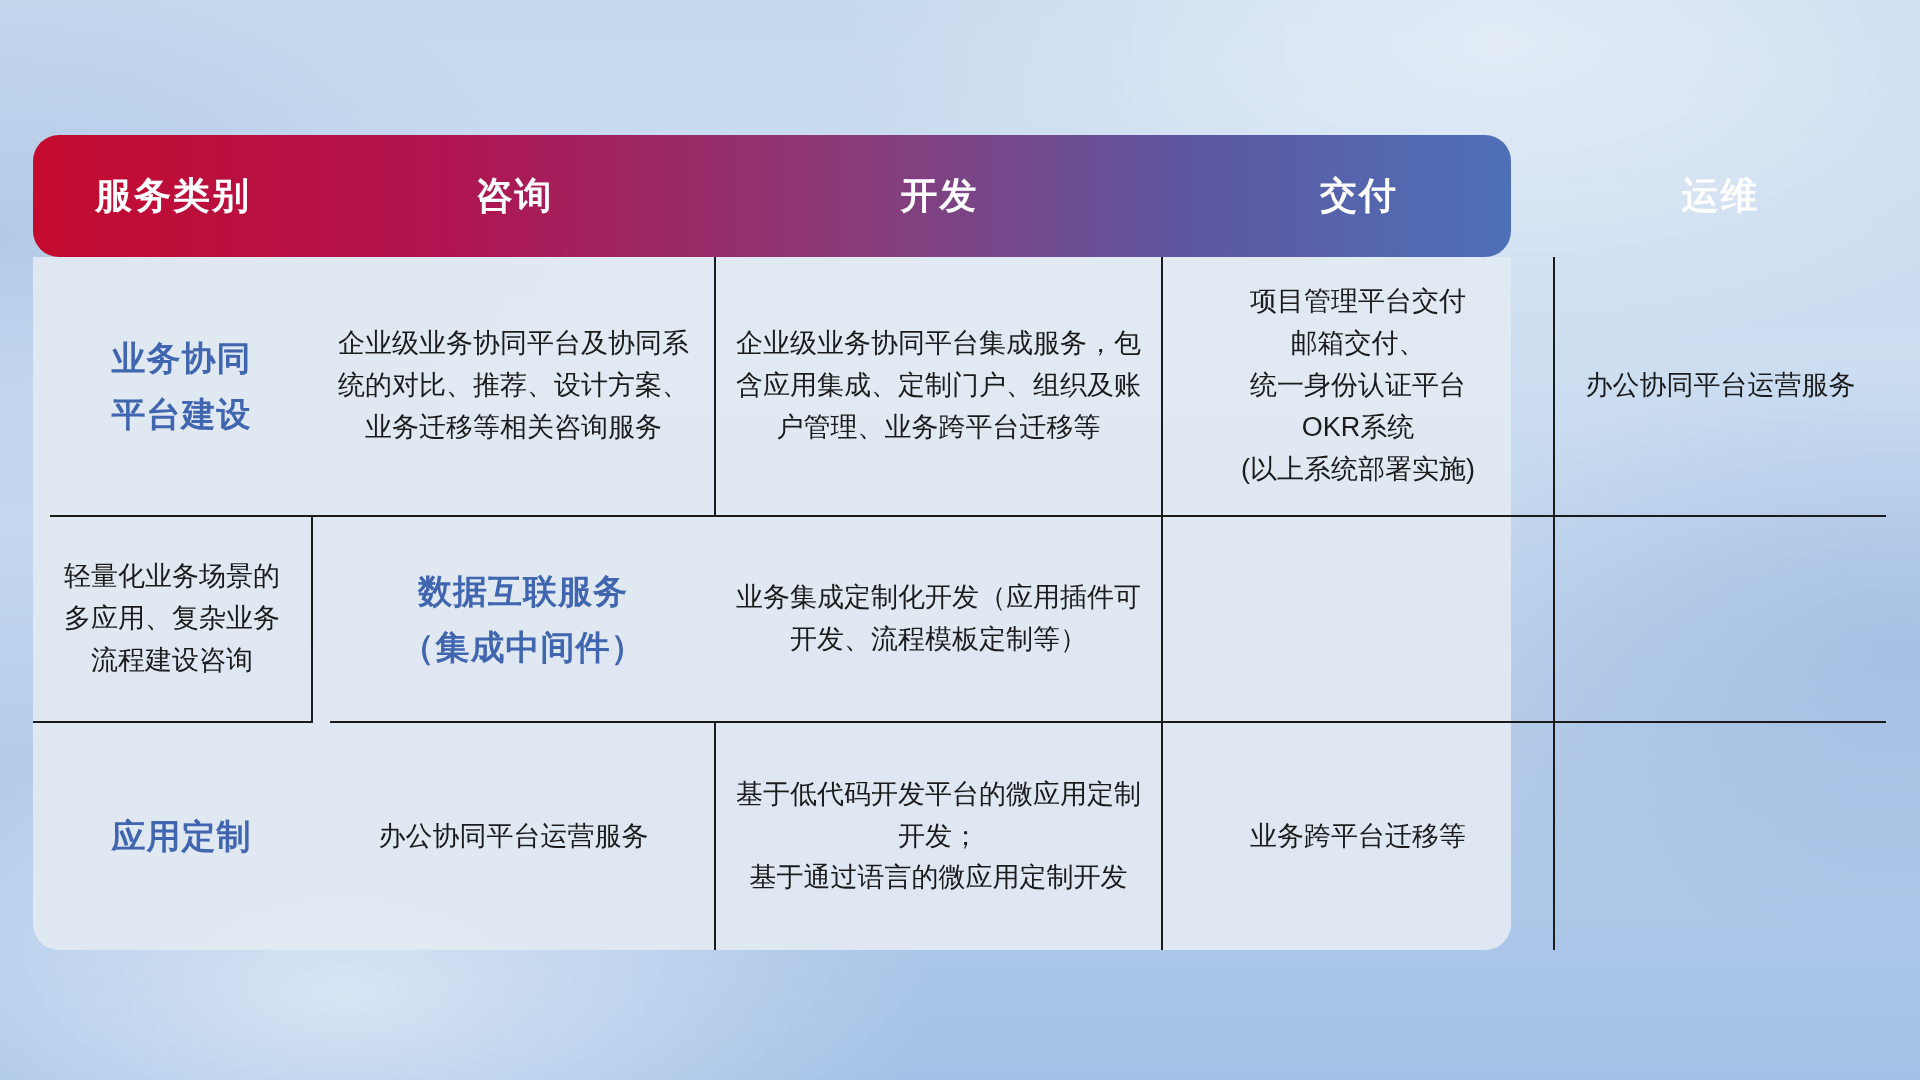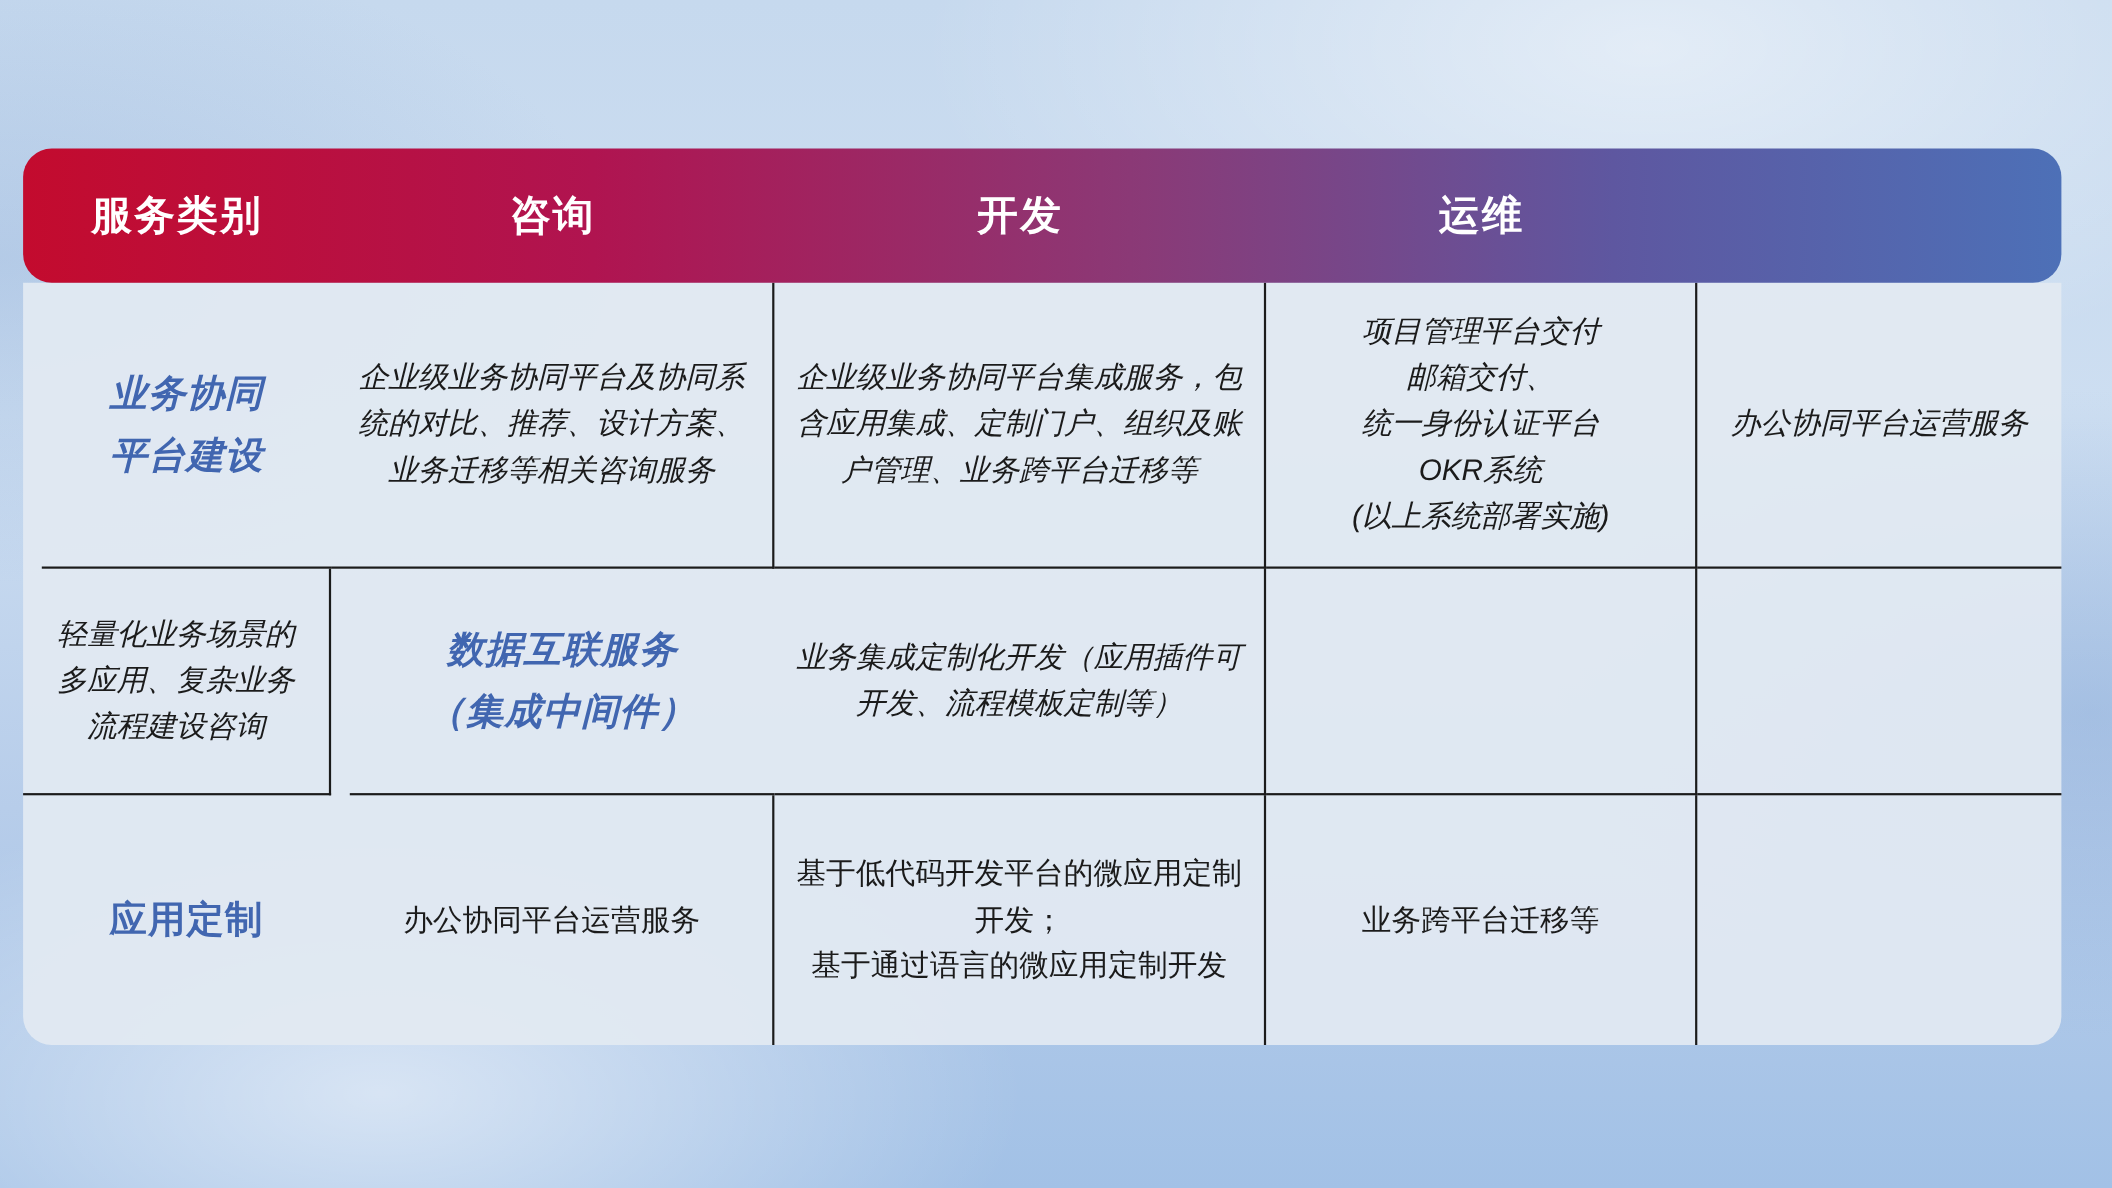--- a/index.html
+++ b/index.html
@@ -14,23 +14,23 @@
     background:
       radial-gradient(900px 420px at 18% 92%, rgba(255,255,255,0.55), rgba(255,255,255,0) 65%),
       radial-gradient(1100px 520px at 78% 4%, rgba(255,255,255,0.50), rgba(255,255,255,0) 60%),
       radial-gradient(700px 420px at 99% 60%, rgba(120,158,210,0.35), rgba(120,158,210,0) 70%),
       radial-gradient(800px 420px at 0% 22%, rgba(128,162,210,0.30), rgba(128,162,210,0) 70%),
       linear-gradient(180deg, #c6d9ee 0%, #cddef1 35%, #b7cdea 68%, #a2c1e6 100%);
   }
 
   .panel {
     position: absolute;
-    left: 21px;
+    left: 33px;
     top: 135px;
-    width: 1853px;
+    width: 1478px;
   }
 
   
   .header {
     height: 122px;
     border-radius: 26px;
     background: linear-gradient(90deg,
       var(--grad-start) 0%,
       var(--grad-mid1) 28%,
       var(--grad-mid) 55%,
@@ -68,39 +68,40 @@
     justify-content: center;
     text-align: center;
     padding: 8px 20px;
     box-sizing: border-box;
     font-size: 27px;
     line-height: 1.55;
     color: #1b1b1b;
     white-space: pre-line;
   }
   .cell.v-line { border-right: 2px solid var(--line); }
-  .cell.h-line { border-bottom: 2px solid var(--line); font-style: italic; }
+  .cell.h-line { border-bottom: 2px solid var(--line); }
   .cell.category {
     color: var(--label-blue);
     font-size: 34px;
     font-weight: bold;
     line-height: 1.65;
     letter-spacing: 1px;
     margin-left: 17px;
   }
 </style>
 </head>
 <body>
 
 <div class="panel">
 
   <div class="header">
     <div class="header-cell">服务类别</div>
     <div class="header-cell">咨询</div>
     <div class="header-cell">开发</div>
+    <div class="header-cell">交付</div>
     <div class="header-cell">运维</div>
   </div>
 
   <div class="grid">
 
     <div class="cell category h-line">业务协同
 平台建设</div>
     <div class="cell v-line h-line">企业级业务协同平台及协同系统的对比、推荐、设计方案、业务迁移等相关咨询服务</div>
     <div class="cell v-line h-line">企业级业务协同平台集成服务，包含应用集成、定制门户、组织及账户管理、业务跨平台迁移等</div>
     <div class="cell v-line h-line">项目管理平台交付

